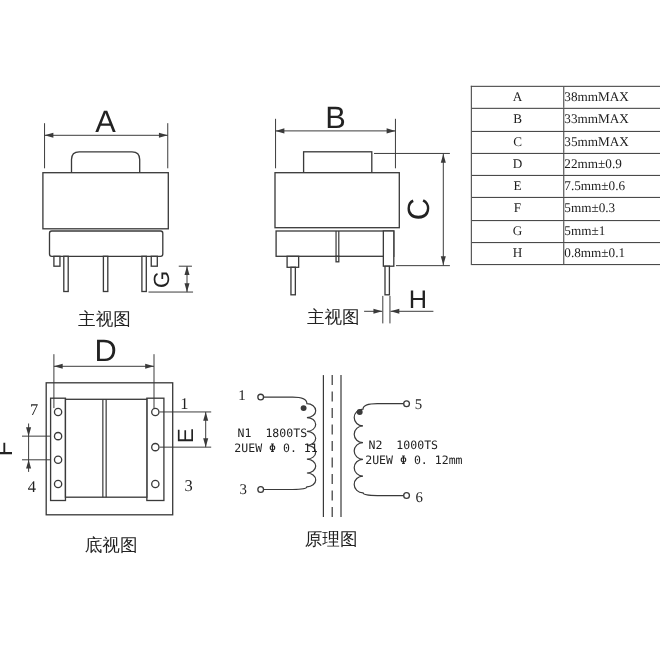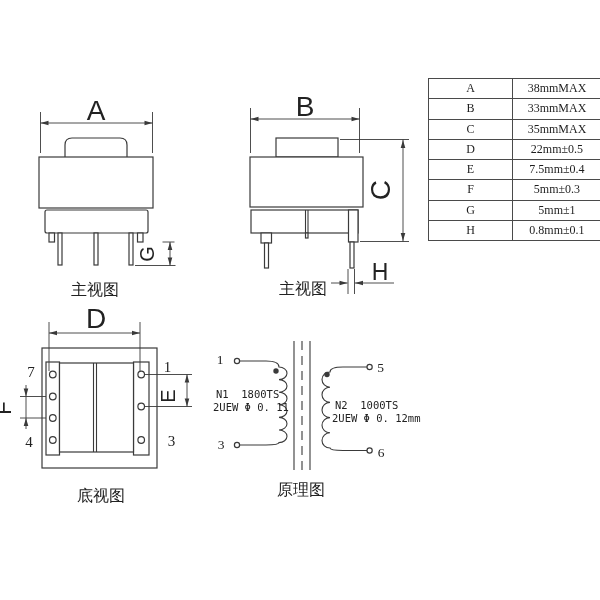--- a/index.html
+++ b/index.html
@@ -15,21 +15,21 @@
   .serifnum{font-family:"Liberation Serif",serif;fill:#222;}
   .coiltext{font-family:"DejaVu Sans Mono",monospace;fill:#222;}
   .caption{font-family:"DejaVu Sans",sans-serif;font-size:16px;fill:#222;}
   
   #dimtable{position:absolute;left:428px;top:78px;width:172px;height:162px;
             border-top:1px solid #4a4a4a;border-left:1px solid #4a4a4a;
             font-family:"Liberation Serif",serif;font-size:12px;color:#1d1d1d;}
   .trow{display:flex;height:19.25px;border-bottom:1px solid #4a4a4a;align-items:center;}
   .tkey{width:83px;border-right:1px solid #4a4a4a;text-align:center;height:100%;
         display:flex;align-items:center;justify-content:center;}
-  .tval{flex:1;text-align:center;}
+  .tval{flex:1;}
 </style>
 </head>
 <body>
 
 <div id="page">
 
   <svg width="600" height="600" viewBox="0 0 600 600">
 
     <g>
       <path class="outline" d="M65,157 V145 Q65,138 72,138 H120 Q127,138 127,145 V157"></path>
@@ -177,25 +177,25 @@
     <div class="trow">
         <div class="tkey">B</div>
         <div class="tval">33mmMAX</div>
       </div>
     <div class="trow">
         <div class="tkey">C</div>
         <div class="tval">35mmMAX</div>
       </div>
     <div class="trow">
         <div class="tkey">D</div>
-        <div class="tval">22mm±0.5</div>
+        <div class="tval">22mm±0.9</div>
       </div>
     <div class="trow">
         <div class="tkey">E</div>
-        <div class="tval">7.5mm±0.4</div>
+        <div class="tval">7.5mm±0.6</div>
       </div>
     <div class="trow">
         <div class="tkey">F</div>
         <div class="tval">5mm±0.3</div>
       </div>
     <div class="trow">
         <div class="tkey">G</div>
         <div class="tval">5mm±1</div>
       </div>
     <div class="trow">

